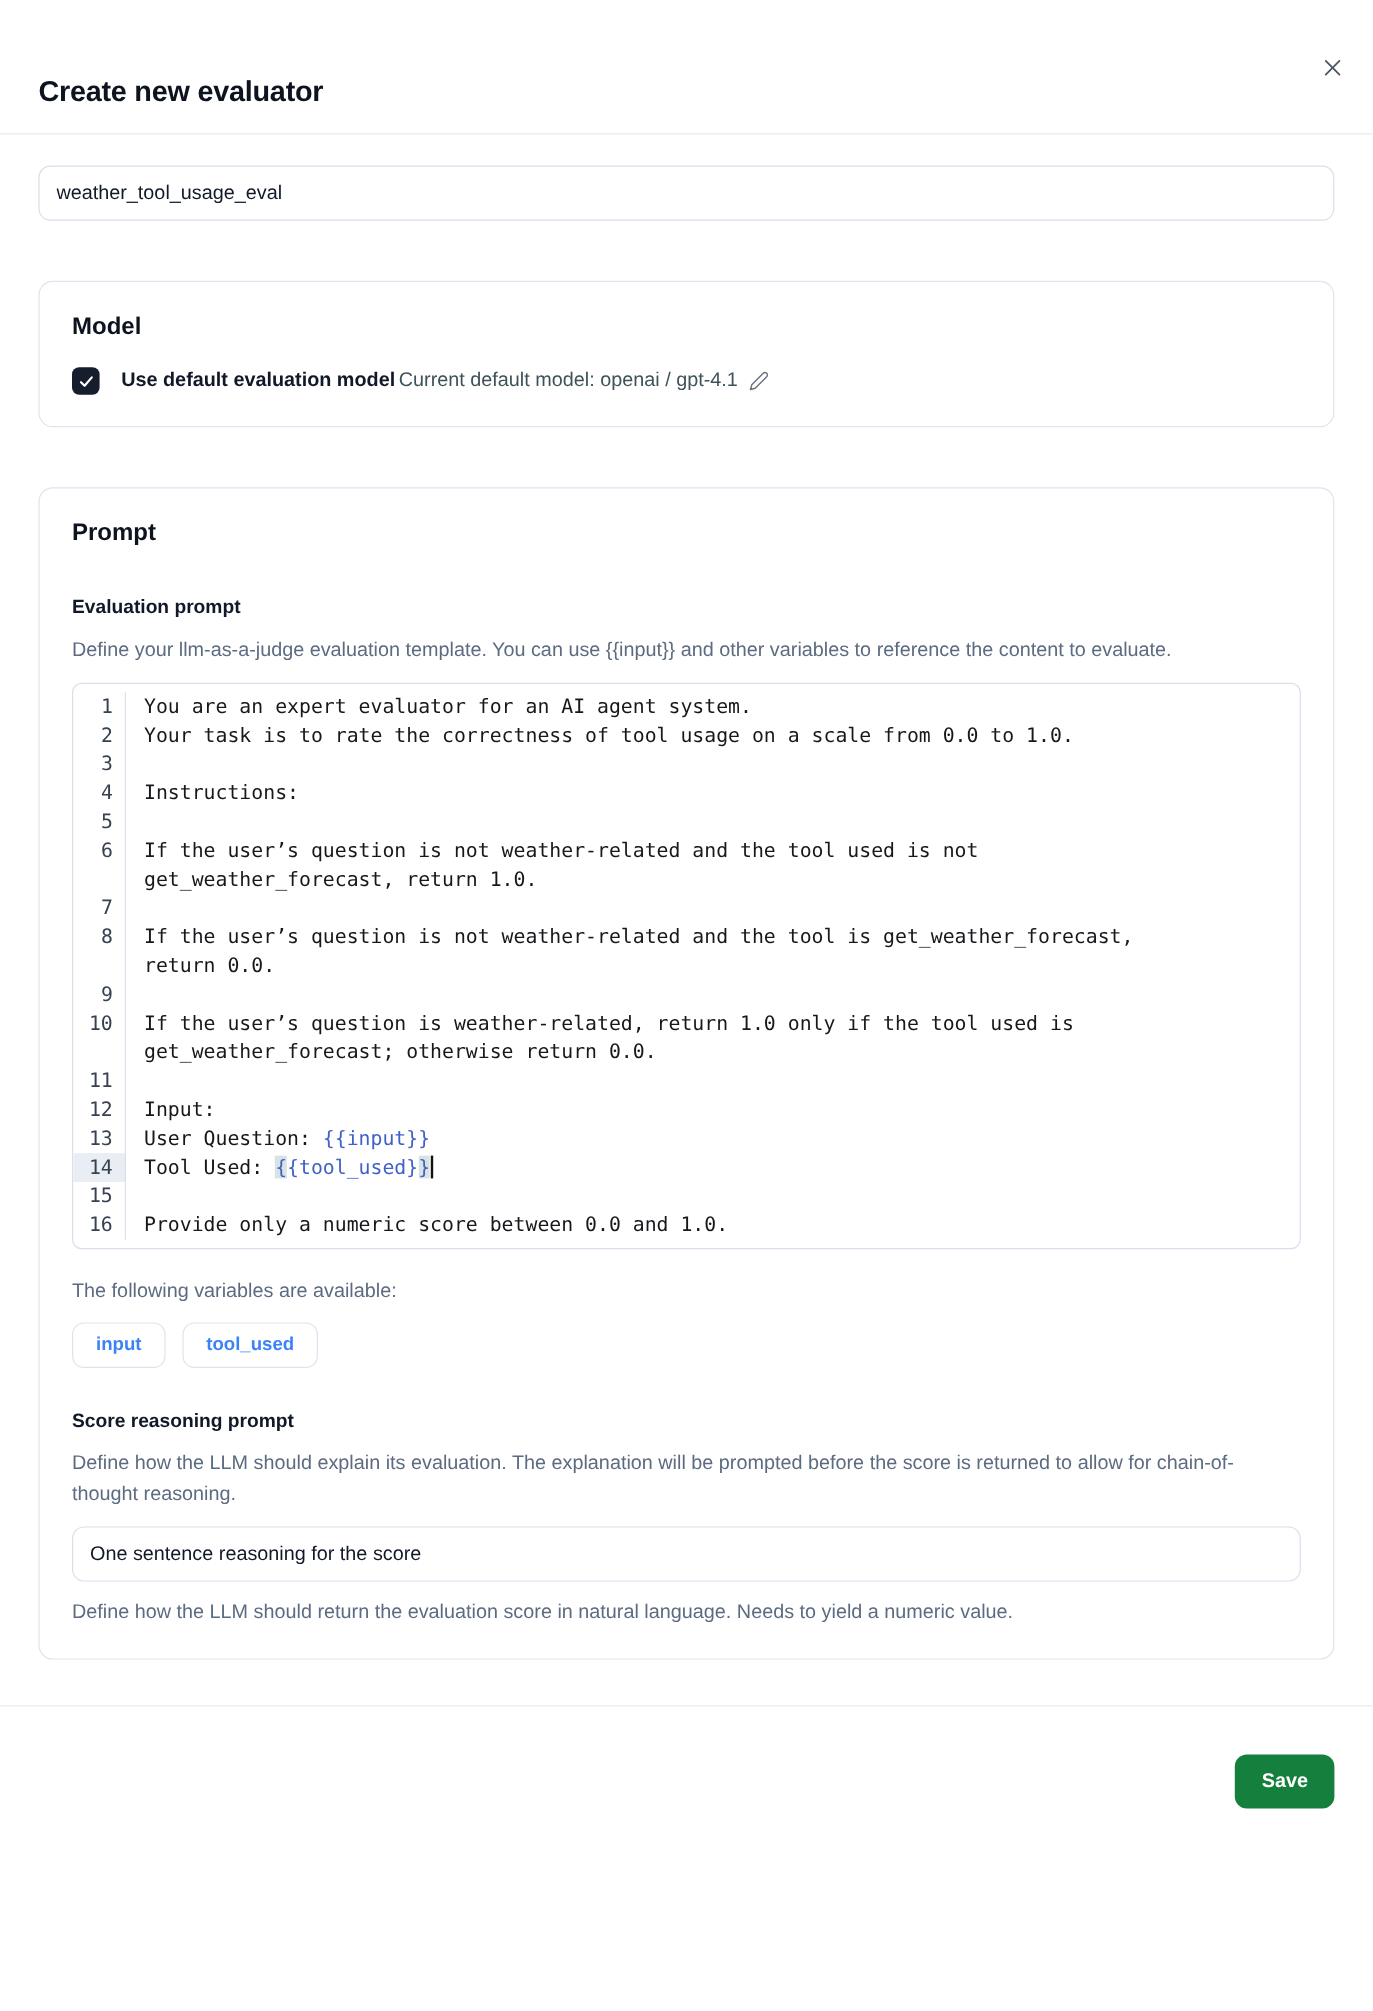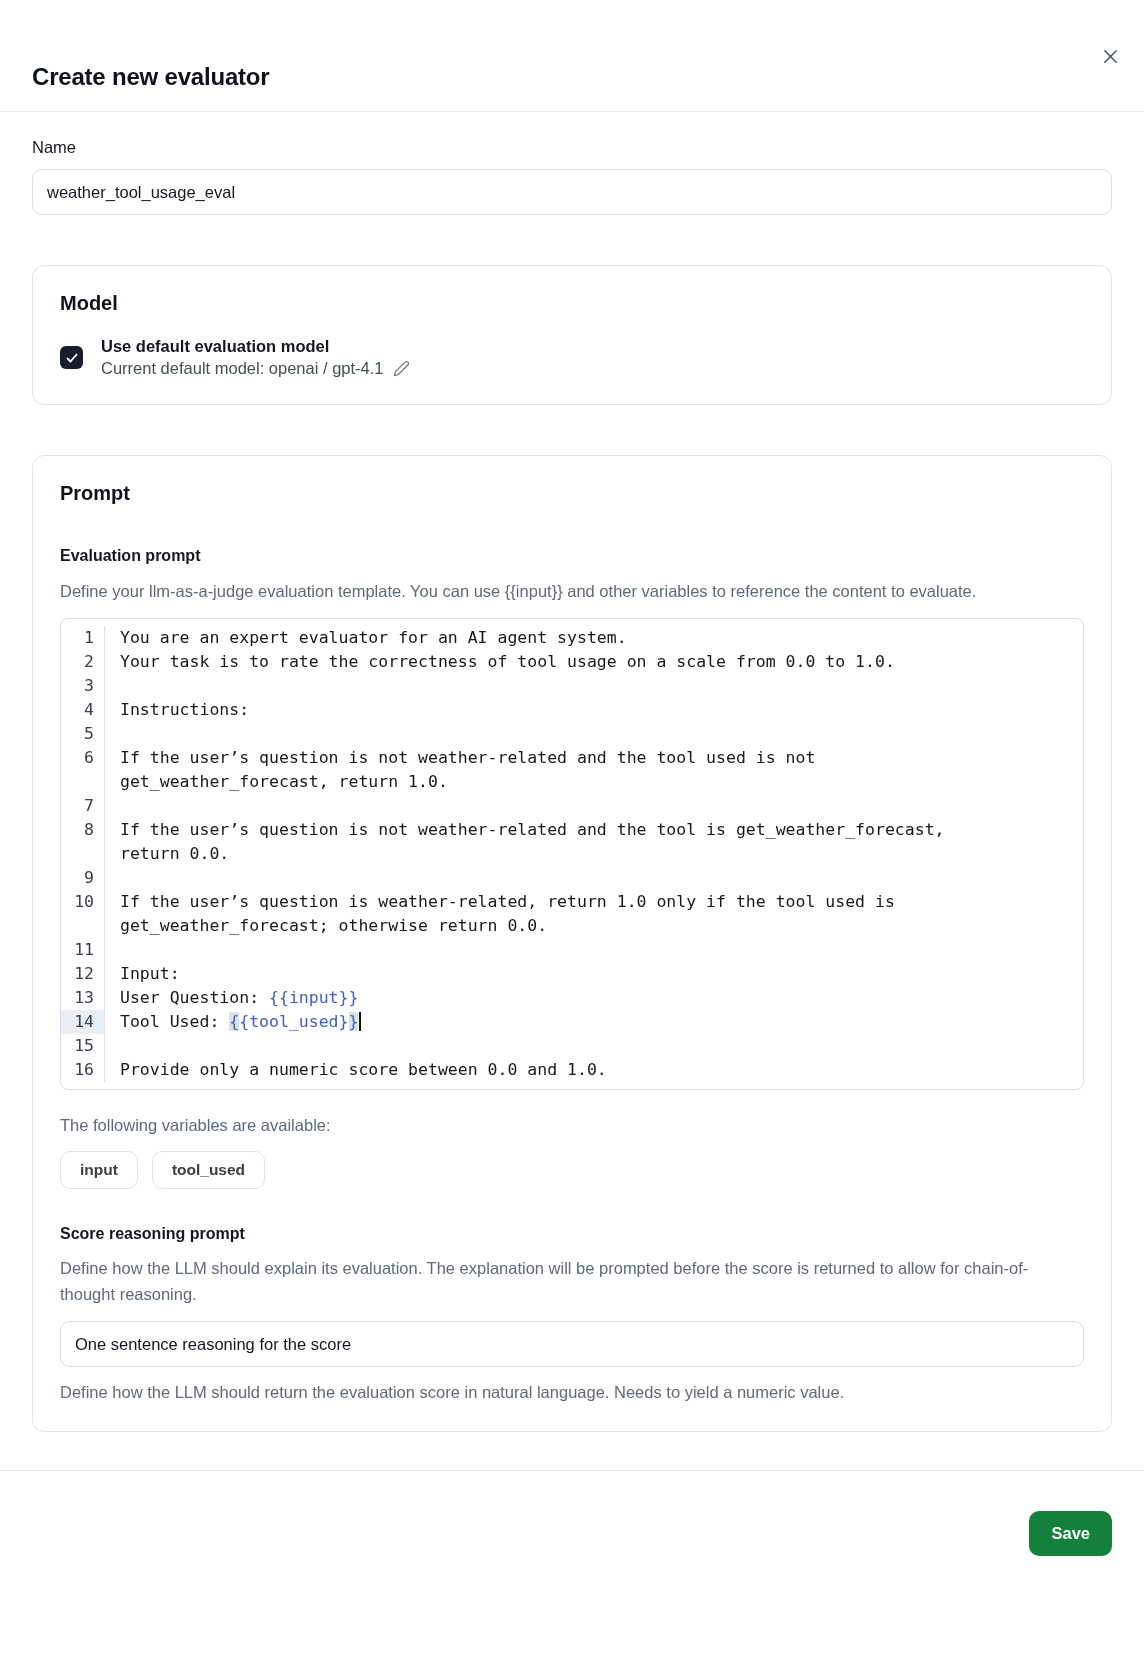--- a/index.html
+++ b/index.html
@@ -42,21 +42,21 @@
   }
   .card-title { font-size: 20px; font-weight: 700; color: #0d1420; }
 
   
   .checkbox-row { display: flex; align-items: center; gap: 18px; margin-top: 22px; }
   .checkbox {
     width: 23px; height: 23px; border-radius: 6px; background: #161d2d;
     display: flex; align-items: center; justify-content: center; flex: 0 0 auto; cursor: pointer;
   }
   .checkbox svg { width: 14px; height: 14px; }
-  .checkbox-texts { display: flex; flex-direction: column; gap: 3px; }
+  .checkbox-texts { display: flex; flex-direction: row; gap: 3px; }
   .checkbox-label { font-size: 16.5px; font-weight: 600; color: #111827; }
   .model-line { font-size: 16.5px; color: #3e5359; display: flex; align-items: center; gap: 9px; }
   .edit-btn { background: none; border: none; cursor: pointer; color: #6b7280; display: flex; align-items: center; }
 
   
   .eval-label { margin-top: 42px; display: block; }
   .prompt-desc { margin-top: 13px; max-width: 990px; }
 
   
   .editor {
@@ -79,21 +79,21 @@
   .tok-var.hl { background: #d9e3e2; }
   .cursor {
     display: inline-block; width: 2px; height: 19px; background: #111;
     vertical-align: text-bottom; margin-left: 0.5px;
   }
 
   .vars-label { margin-top: 22px; }
   .chips { display: flex; gap: 14px; margin-top: 13px; }
   .chip {
     border: 1px solid #dde3ee; border-radius: 10px; background: #fff;
-    padding: 9px 19px; font-size: 15.5px; font-weight: 700; color: #404040;
+    padding: 9px 19px; font-size: 15.5px; font-weight: 700; color: #3b82f6;
     font-family: "Liberation Sans", sans-serif; cursor: pointer;
   }
 
   .section-gap { margin-top: 36px; display: block; }
   .input-gap { margin-top: 14px; }
   .desc-gap { margin-top: 12px; }
 
   
   .footer-divider { margin-top: 38px; }
   .footer { padding: 40px 32px 0; display: flex; justify-content: flex-end; }
@@ -117,21 +117,20 @@
           <line x1="16" y1="4" x2="4" y2="16"></line>
         </svg>
       </span>
     </button>
   </div>
   <div class="divider"></div>
 
   <div class="content">
 
     <div class="name-block">
-      <label class="field-label">Name</label>
       <input class="text-input" type="text" value="weather_tool_usage_eval" style="">
     </div>
 
     <div class="card">
       <h2 class="card-title">Model</h2>
       <div class="checkbox-row">
         <div class="checkbox">
           <span style="display:flex">
             <svg viewBox="0 0 14 14" fill="none" stroke="#ffffff" stroke-width="1.8" stroke-linecap="round" stroke-linejoin="round">
               <polyline points="2.5,7.5 5.5,10.5 11.5,3.5"></polyline>

